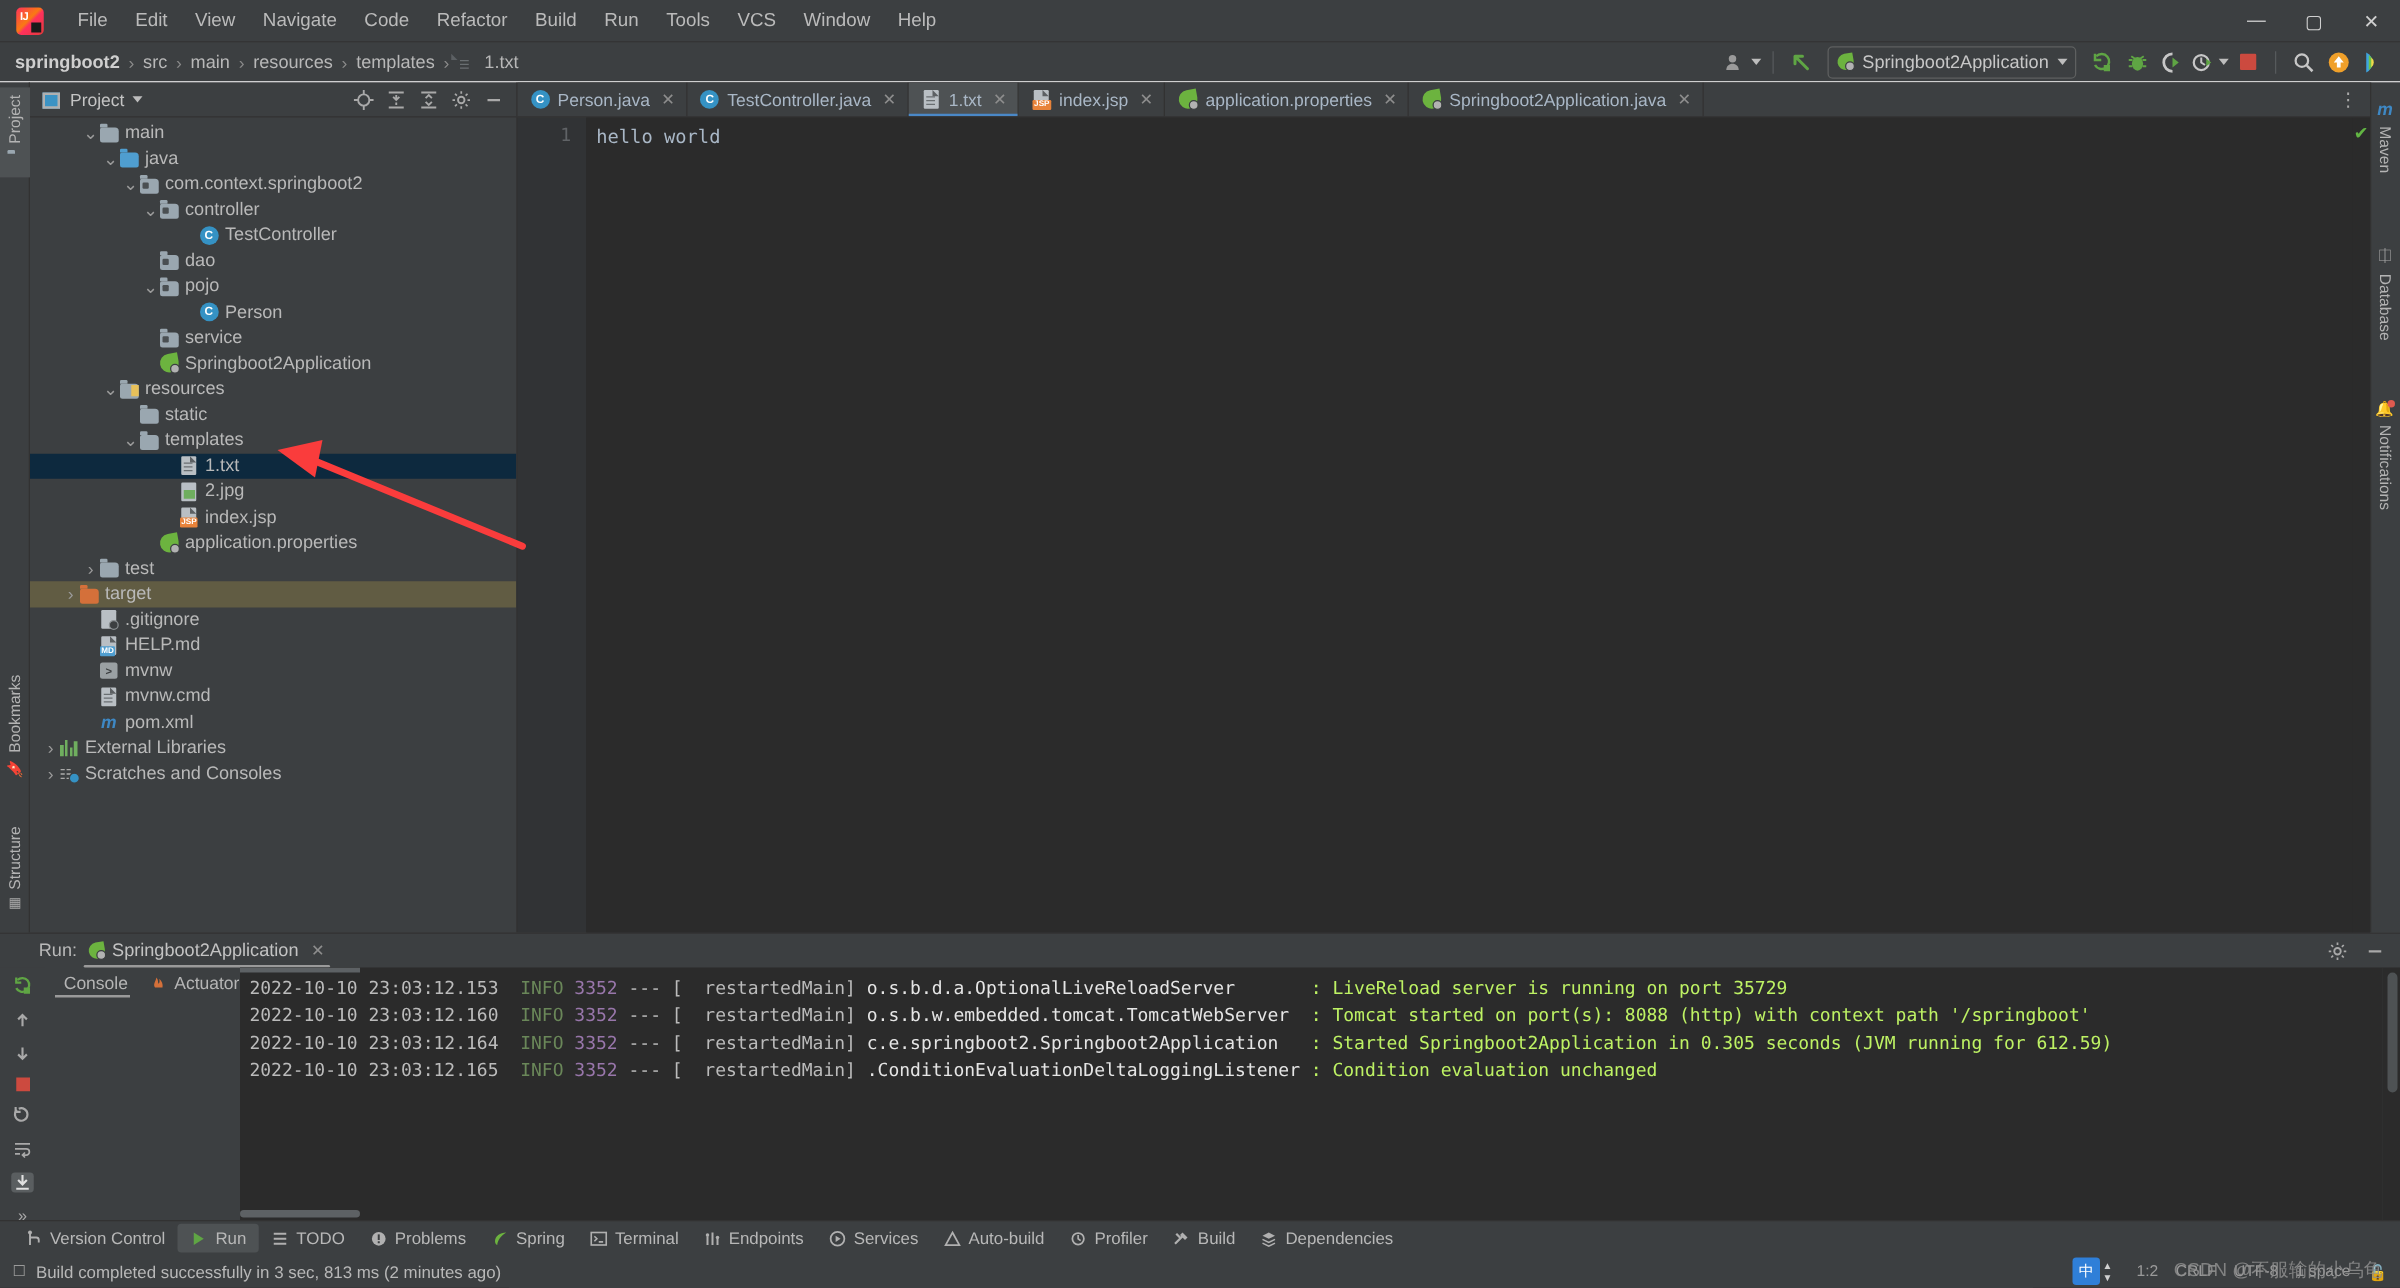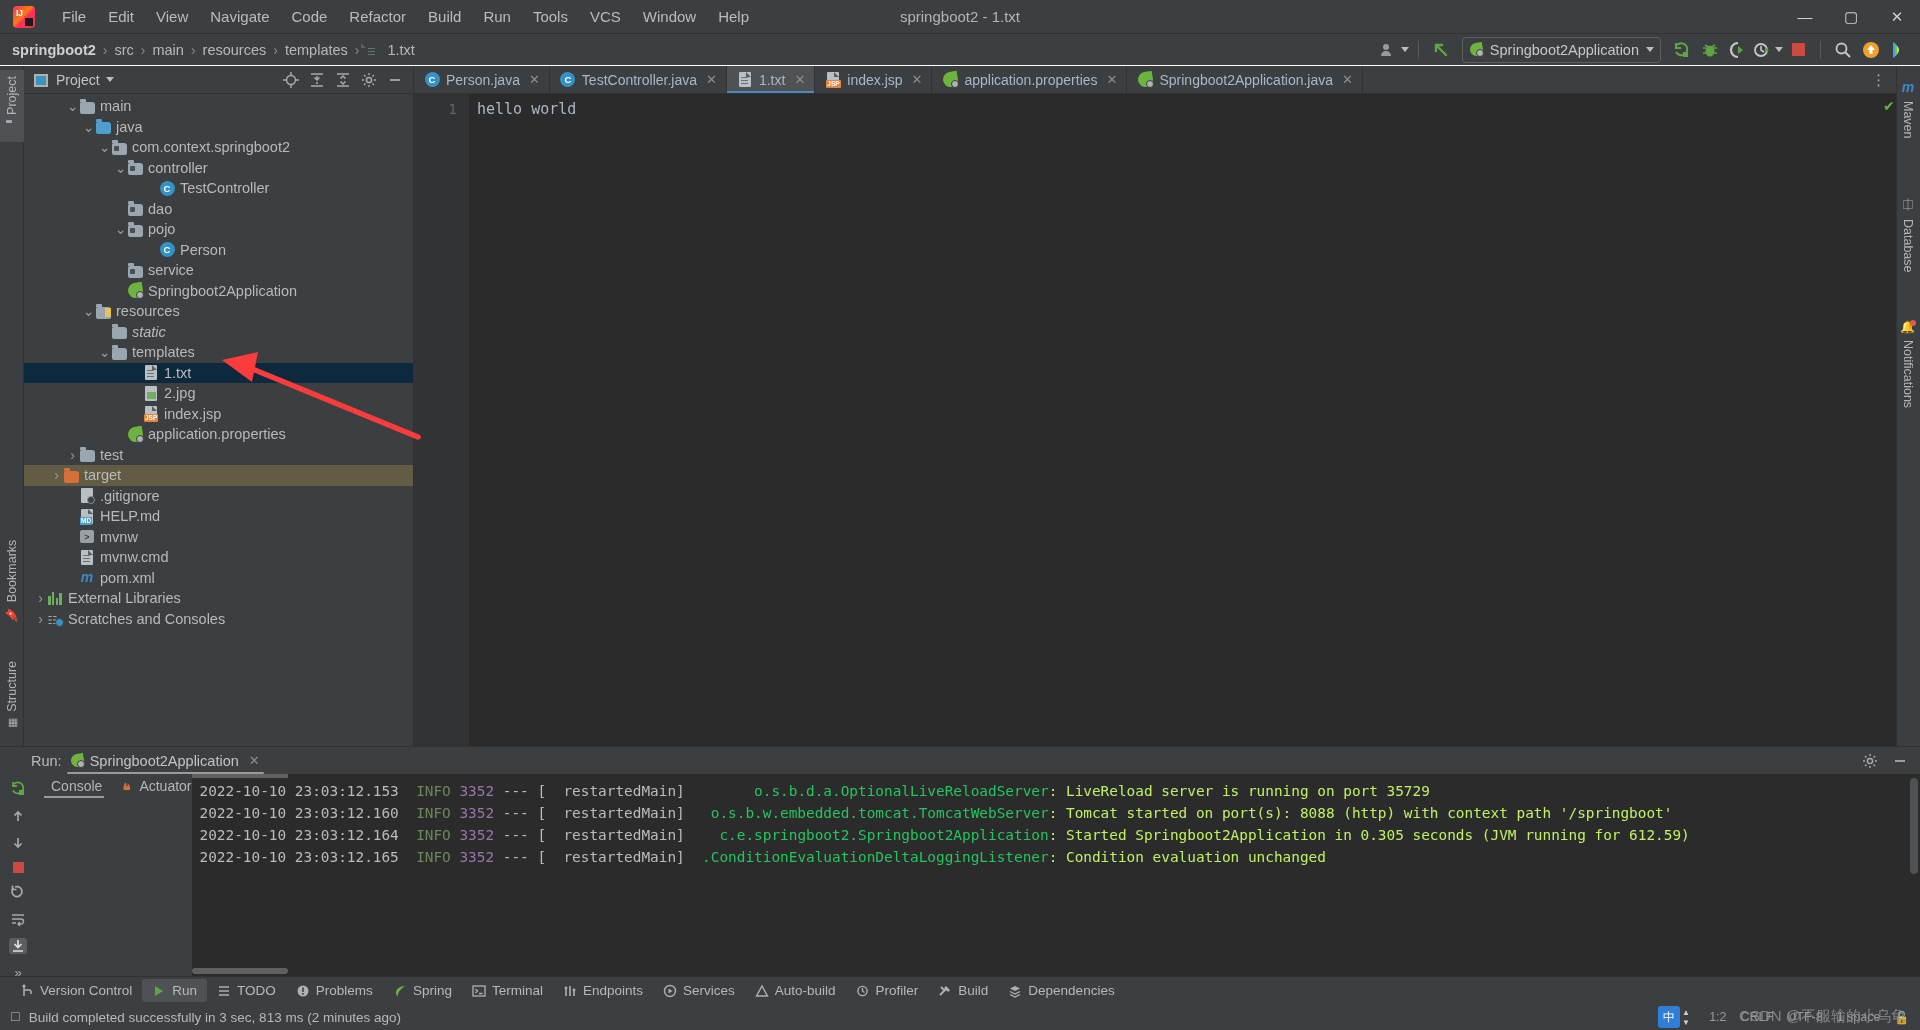--- a/index.html
+++ b/index.html
@@ -191,21 +191,21 @@
         font-size:13px; }
   #run-content{ flex:1 1 auto; display:flex; flex-direction:row; min-width:0; }
   #console-tabs{ height:24px; display:flex; align-items:center; gap:18px; padding-left:10px; }
   .ctab{ display:flex;align-items:center;gap:5px;color:#b5b5b5;font-size:14px; height:24px;position:relative;}
   .ctab.active::after{content:"";position:absolute;left:-2px;right:-2px;bottom:0;height:2.5px;background:#9a9a9a;}
   #console{ flex:1 1 auto; background:#2b2b2b; overflow:hidden; position:relative;
             padding: 6px 0 0 8px; }
   .logline{ font-family:"DejaVu Sans Mono", monospace; font-size:14.4px; line-height:22px;
             white-space:pre; color:#bbbbbb; }
   .lg-ts{color:#bbbbbb;} .lg-info{color:#6a8759;} .lg-pid{color:#9876aa;}
-  .lg-dash{color:#bbbbbb;} .lg-thread{color:#bbbbbb;} .lg-logger{color:#22c55e;text-align:right;}
+  .lg-dash{color:#bbbbbb;} .lg-thread{color:#bbbbbb;} .lg-logger{color:#e5e5e5;}
   .lg-msg{color:#bef264;}
   #console-hscroll{ position:absolute; left:0; bottom:2px; width:96px; height:6px; background:#5d6164;
                     border-radius:3px; }
   #console-top-scroll{ position:absolute; left:0; top:0; width:96px; height:4px; background:#5d6164;}
   #run-rightscroll{ width:14px; background:#2b2b2b; flex:none; position:relative;}
   #run-rightscroll .bar{ position:absolute; top:4px; right:2px; width:8px; height:96px; background:#4e5254;
                          border-radius:4px;}
 
   
   #bottombar{ height:28px; background:#3c3f41; display:flex; align-items:center; padding-left:10px;
@@ -242,21 +242,20 @@
       <div class="menu-item">Navigate</div>
       <div class="menu-item">Code</div>
       <div class="menu-item">Refactor</div>
       <div class="menu-item">Build</div>
       <div class="menu-item">Run</div>
       <div class="menu-item">Tools</div>
       <div class="menu-item">VCS</div>
       <div class="menu-item">Window</div>
       <div class="menu-item">Help</div>
     </div>
-  <div id="win-title">springboot2 - 1.txt</div>
   <div id="win-ctrls">
     <div class="wc">—</div>
     <div class="wc">▢</div>
     <div class="wc">✕</div>
   </div>
 </div>
 
 <div id="navbar">
   <div id="crumbs" style="display: flex; align-items: center;">
       <span class="crumb bold">
@@ -505,21 +504,21 @@
           </div>
           <div class="row" style="padding-left: 58px;">
             <span class="arrow" style="font-size: 14px; line-height: 8px;">⌄</span>
             <span class="ico" style="display: inline-flex; align-items: center; justify-content: center;">
               <span class="folder">
                 <span class="res"></span>
               </span>
             </span>
             <span class="lbl">resources</span>
           </div>
-          <div class="row" style="padding-left: 74px; font-style: italic;">
+          <div class="row" style="padding-left: 74px;">
             <span class="arrow blank"></span>
             <span class="ico" style="display: inline-flex; align-items: center; justify-content: center;">
               <span class="folder"></span>
             </span>
             <span class="lbl">static</span>
           </div>
           <div class="row" style="padding-left: 74px;">
             <span class="arrow" style="font-size: 14px; line-height: 8px;">⌄</span>
             <span class="ico" style="display: inline-flex; align-items: center; justify-content: center;">
               <span class="folder"></span>

